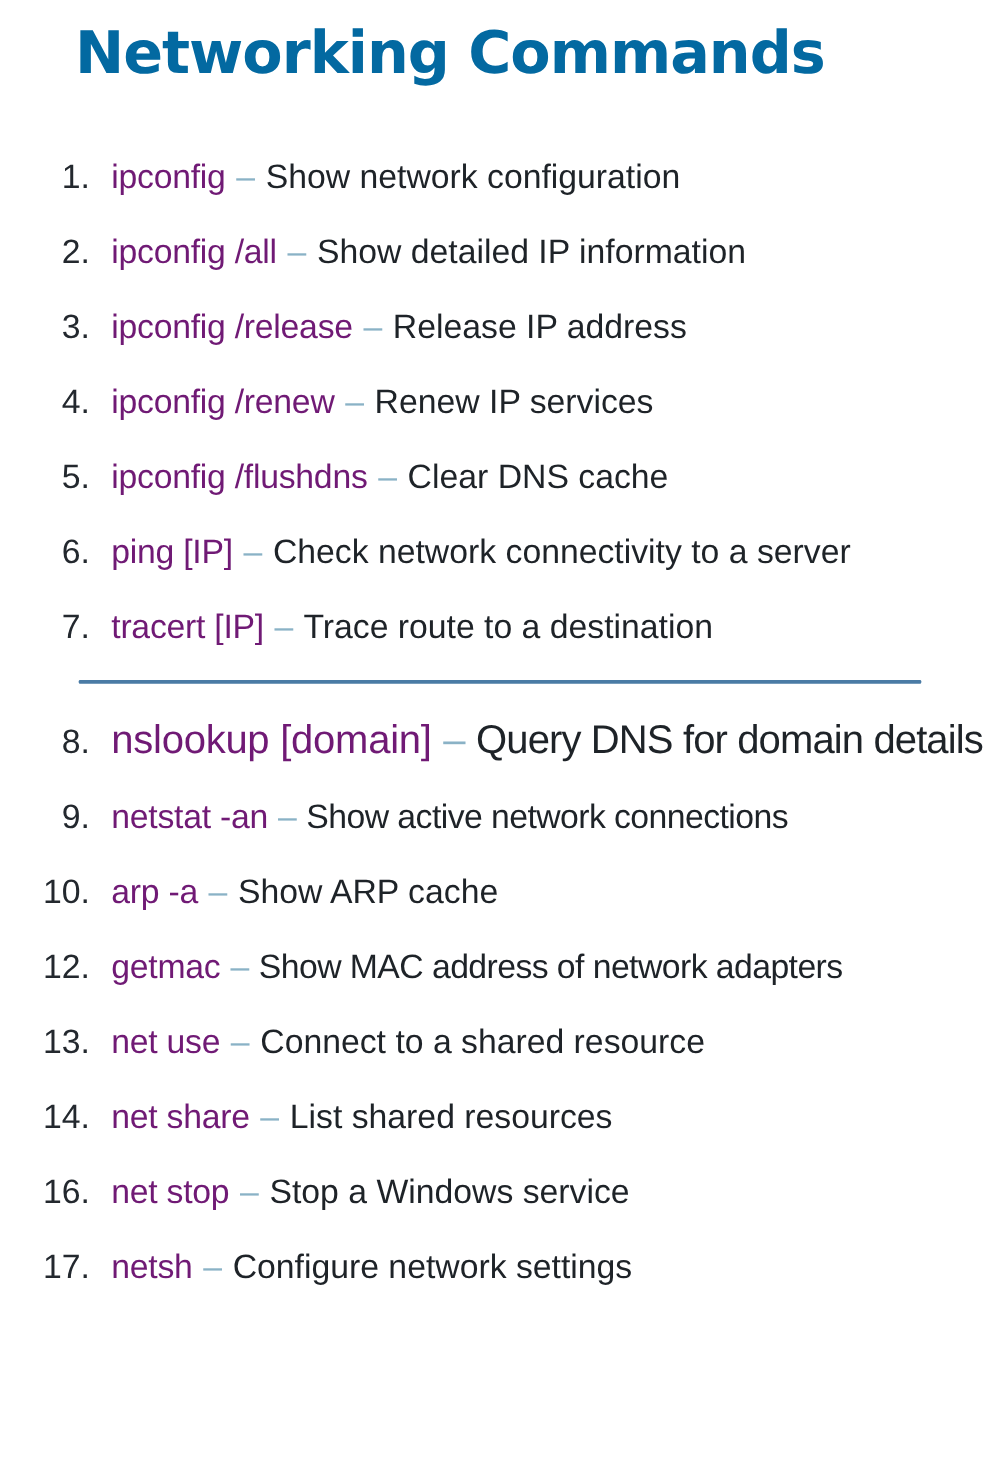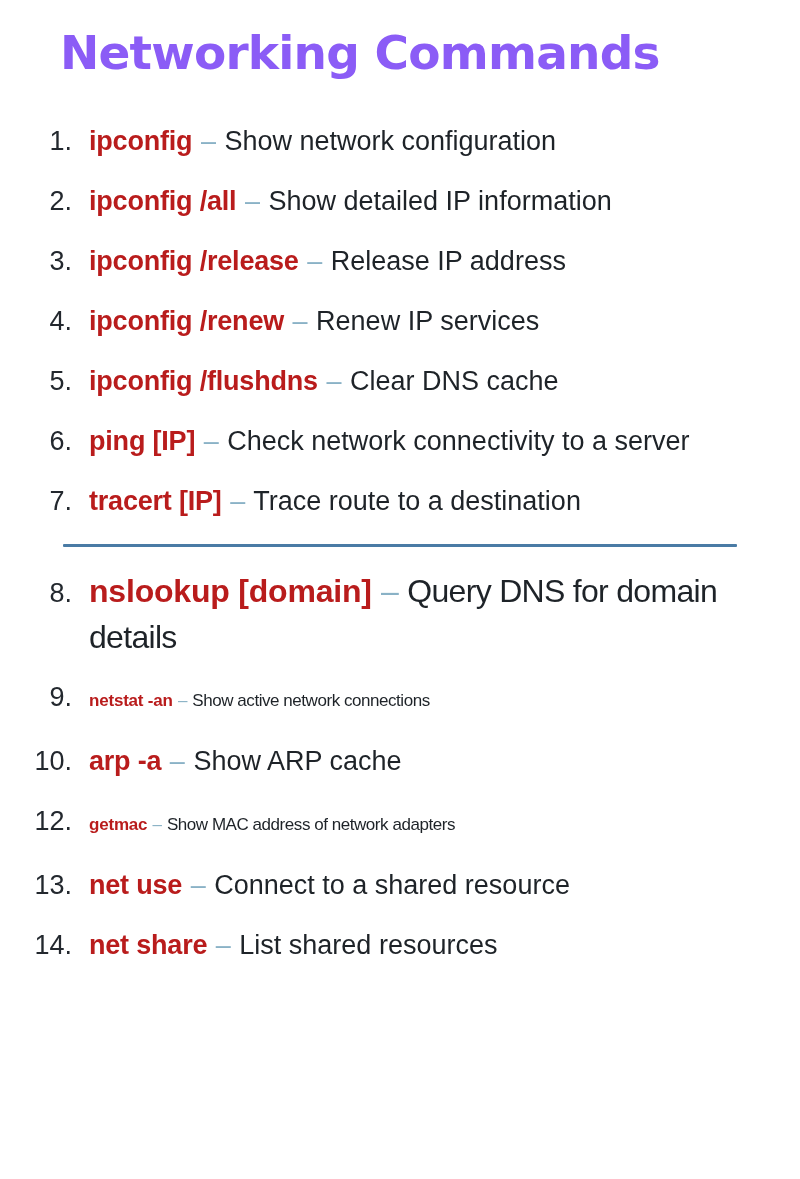--- a/index.html
+++ b/index.html
@@ -22,26 +22,26 @@
     height: 1179px;
     background: #ffffff;
     box-sizing: border-box;
     overflow: hidden;
   }
 
   
   .title {
     position: absolute;
     left: 60px;
-    top: 22px;
+    top: 12px;
     font-family: "DejaVu Sans", sans-serif;
     font-size: 47px;
     font-weight: 700;
     letter-spacing: -0.8px;
-    color: #8b5cf6;
+    color: #0369a1;
     white-space: nowrap;
     line-height: 62px;
   }
 
   
   .cmd-list {
     position: absolute;
     left: 0;
     top: 118px;
     width: 800px;
@@ -70,39 +70,39 @@
     flex: 1 1 auto;
     min-width: 0;
     padding-left: 17px;
     font-size: 27px;
     line-height: 46px;
     color: #1e2328;
     font-family: "Liberation Sans", sans-serif;
   }
 
   .cmd-name {
-    font-weight: 700;
-    color: #b91c1c;
+    font-weight: 400;
+    color: #701a75;
     letter-spacing: -0.2px;
   }
 
   .cmd-dash {
     color: #8ab2c6;
     font-weight: 400;
     padding: 0 1px;
   }
 
   .cmd-desc {
     font-weight: 400;
     color: #1e2328;
   }
 
   
   .cmd-row.tight .cmd-body {
-    font-size: 17px;
+    font-size: 27px;
     letter-spacing: -0.45px;
   }
   .cmd-row.tighter .cmd-body {
     font-size: 32px;
     letter-spacing: -0.7px;
   }
 
   
   .divider {
     height: 14px;
@@ -174,15 +174,23 @@
         <div class="cmd-body"><span class="cmd-name">getmac</span> <span class="cmd-dash">–</span> <span class="cmd-desc">Show MAC address of network adapters</span></div>
       </div>
       <div class="cmd-row">
         <div class="cmd-num">13.</div>
         <div class="cmd-body"><span class="cmd-name">net use</span> <span class="cmd-dash">–</span> <span class="cmd-desc">Connect to a shared resource</span></div>
       </div>
       <div class="cmd-row">
         <div class="cmd-num">14.</div>
         <div class="cmd-body"><span class="cmd-name">net share</span> <span class="cmd-dash">–</span> <span class="cmd-desc">List shared resources</span></div>
       </div>
+      <div class="cmd-row">
+        <div class="cmd-num">16.</div>
+        <div class="cmd-body"><span class="cmd-name">net stop</span> <span class="cmd-dash">–</span> <span class="cmd-desc">Stop a Windows service</span></div>
+      </div>
+      <div class="cmd-row">
+        <div class="cmd-num">17.</div>
+        <div class="cmd-body"><span class="cmd-name">netsh</span> <span class="cmd-dash">–</span> <span class="cmd-desc">Configure network settings</span></div>
+      </div>
     </div>
 
 </div>
 
 </body></html>

